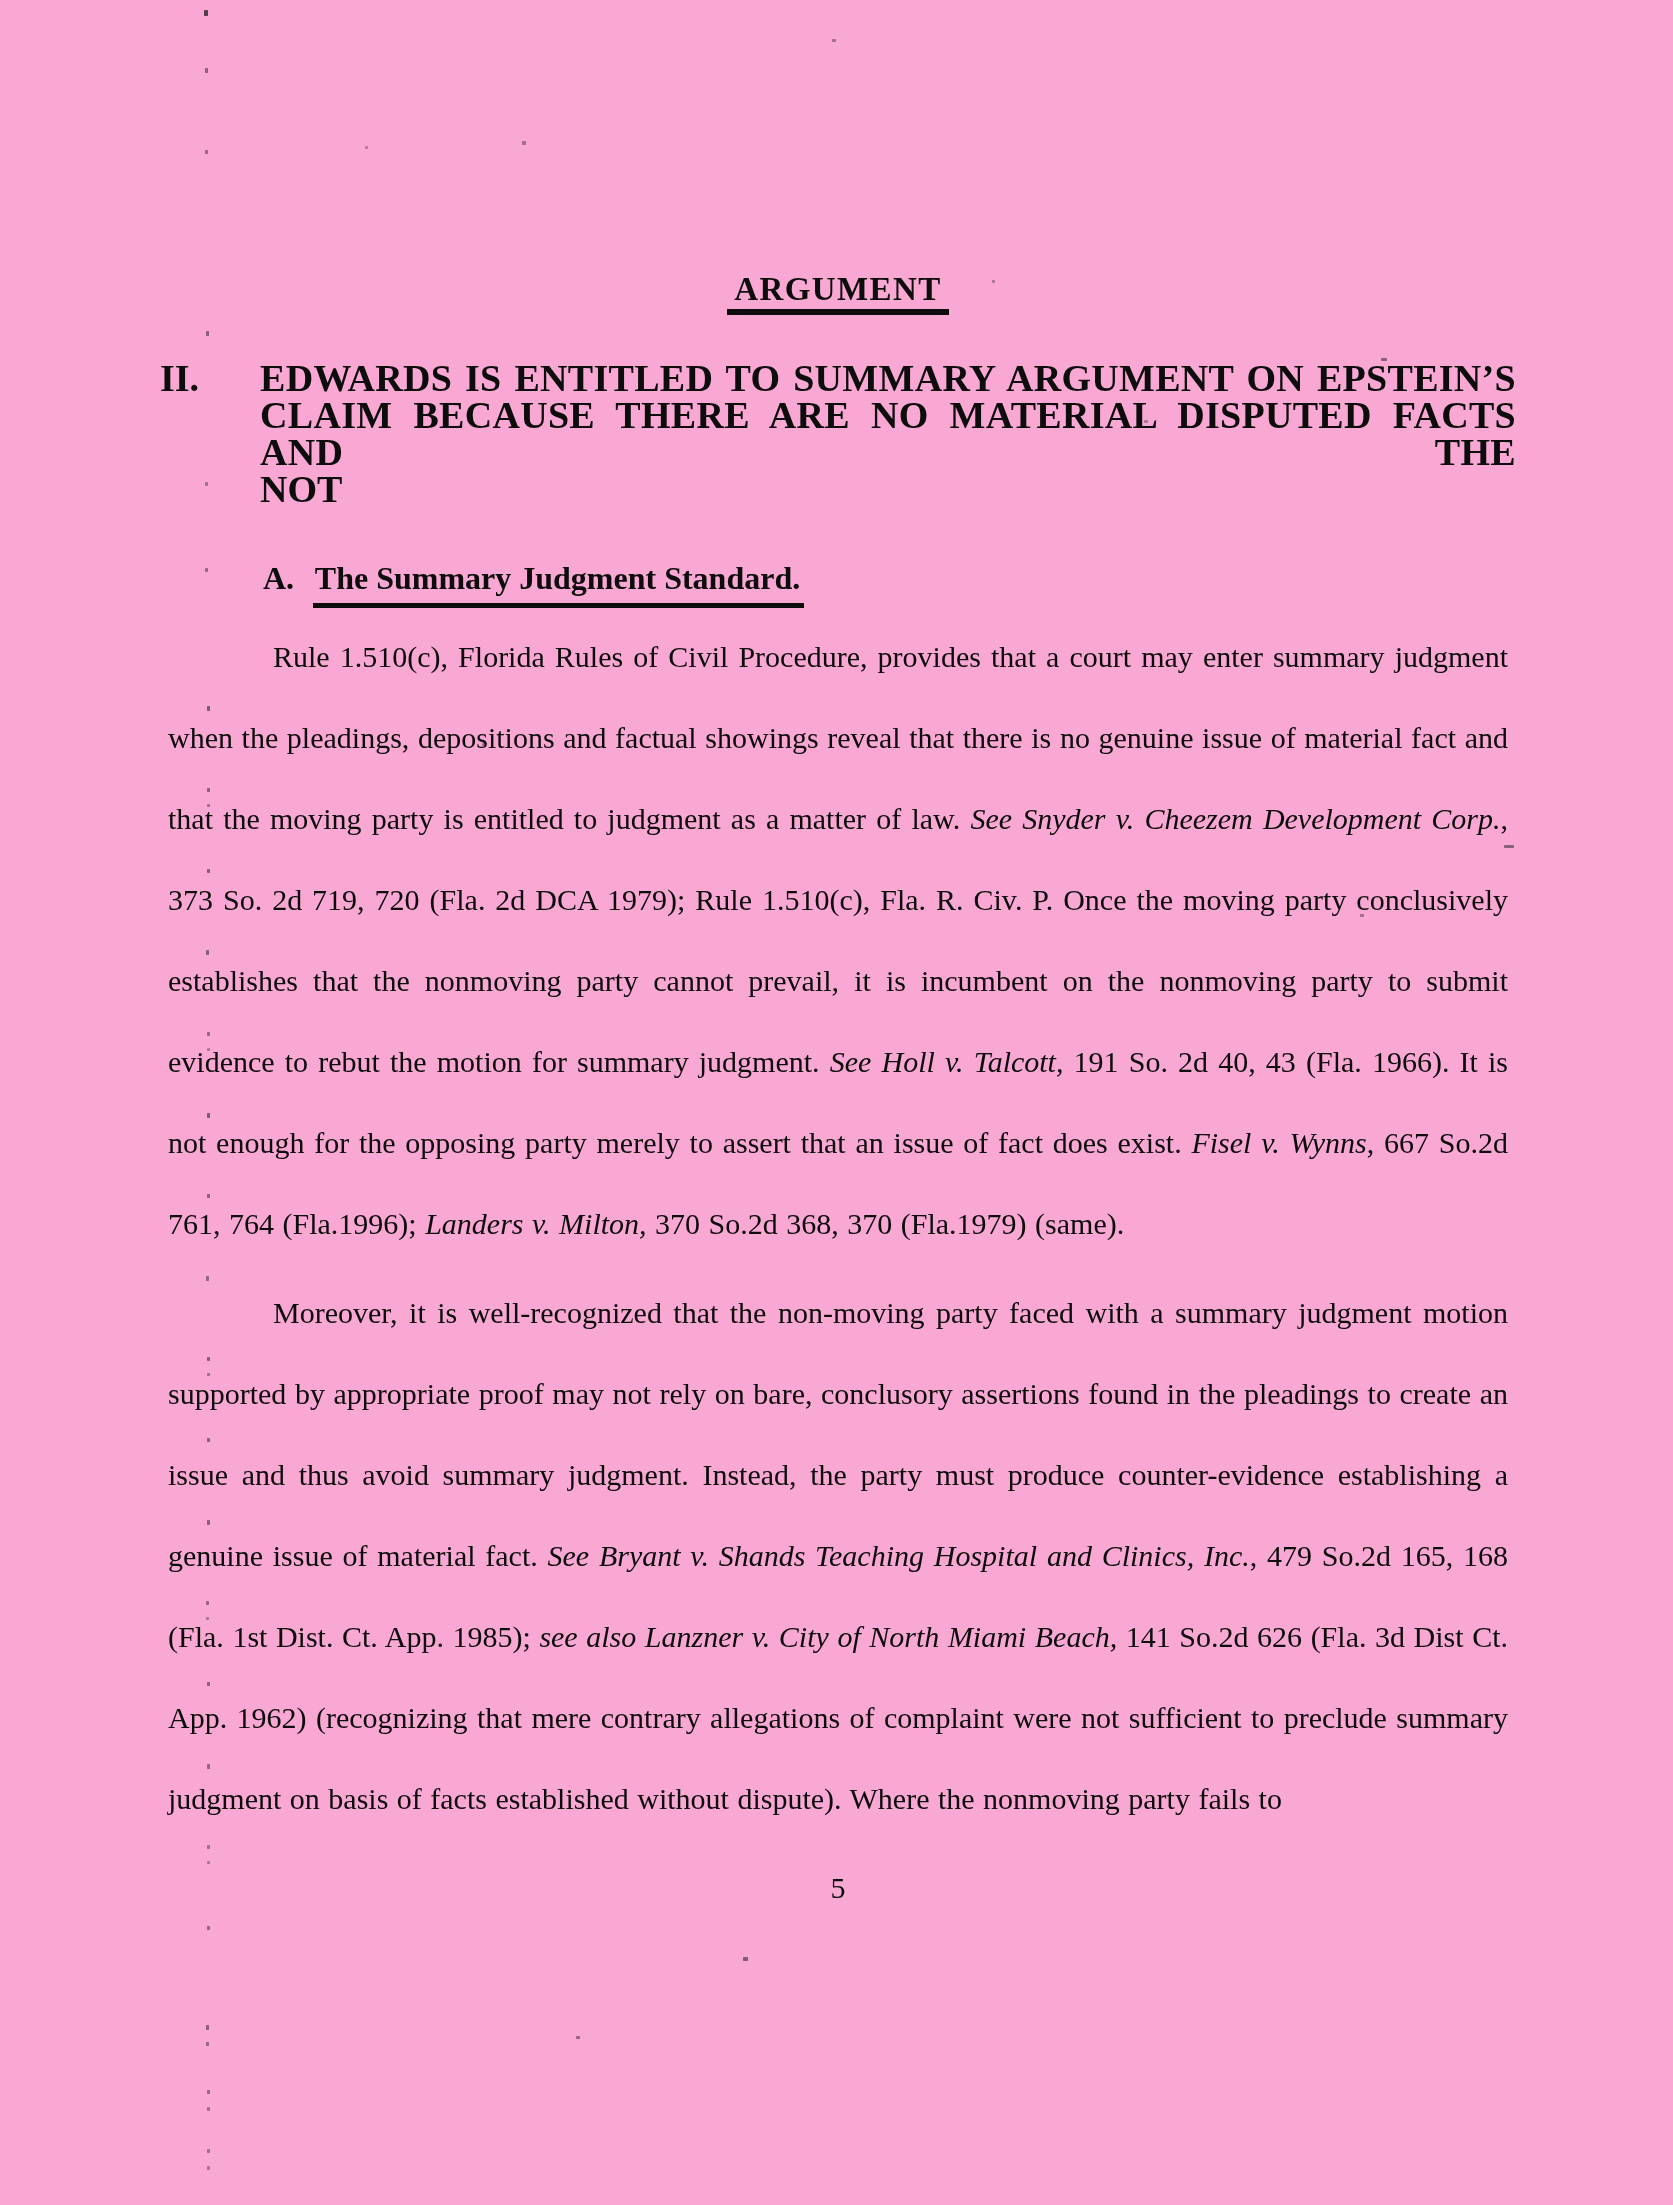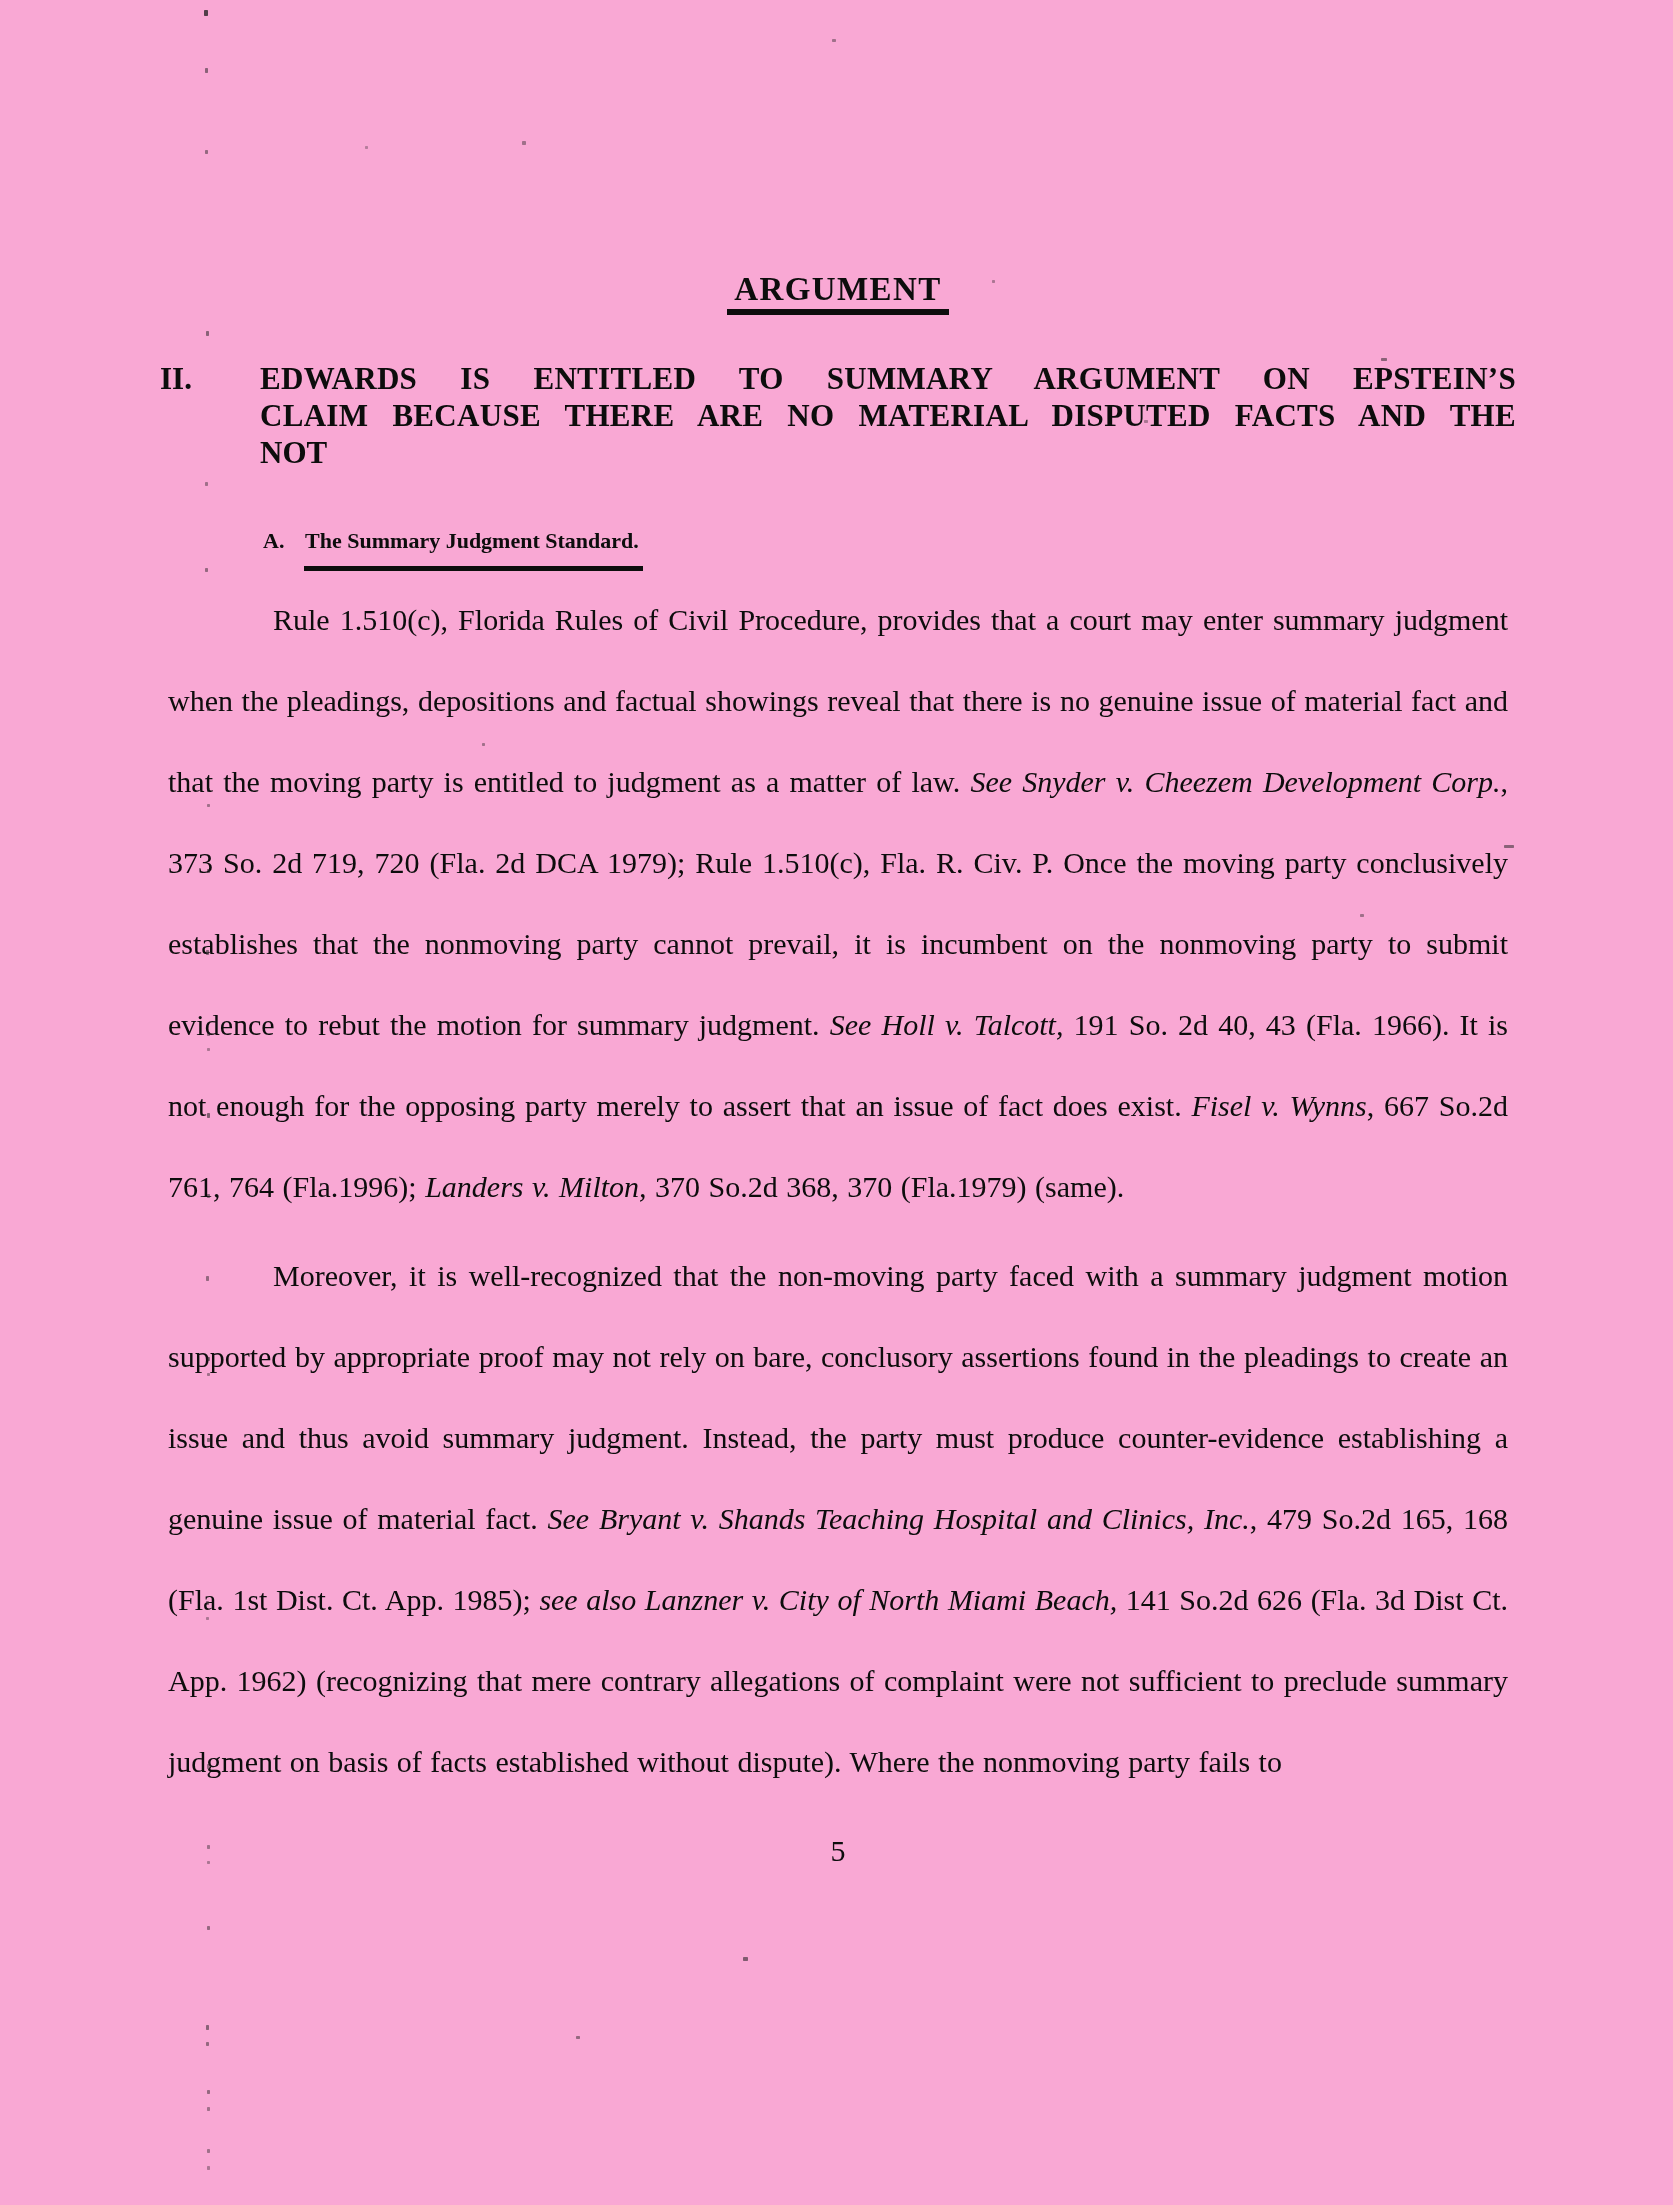--- a/index.html
+++ b/index.html
@@ -26,33 +26,33 @@
     line-height: 34px;
     border-bottom: 6.2px solid #0d0d0d;
     padding: 0 6.9px 3.4px 6.9px;
   }
 
   
   .sec {
     display: grid;
     grid-template-columns: 100px 1fr;
     margin-top: 45px;
-    font-size: 31px;
+    font-size: 38px;
     font-weight: 700;
     line-height: 37px;
   }
   .sec .num { text-align: left; }
   .sec .jl { text-align: justify; text-align-last: justify; letter-spacing: 0.3px; }
   .sec .l4 { width: 95.7%; }
 
   
   .sub {
     margin-top: 52px;
     padding-left: 103px;
-    font-size: 22px;
+    font-size: 32px;
     font-weight: 700;
     line-height: 36px;
   }
   .sub-label { display: inline-block; }
   .sub-title {
     display: inline-block;
     margin-left: 19.3px;
     border-bottom: 5.5px solid #0d0d0d;
     padding: 0 4.1px 6.9px 1.4px;
   }

